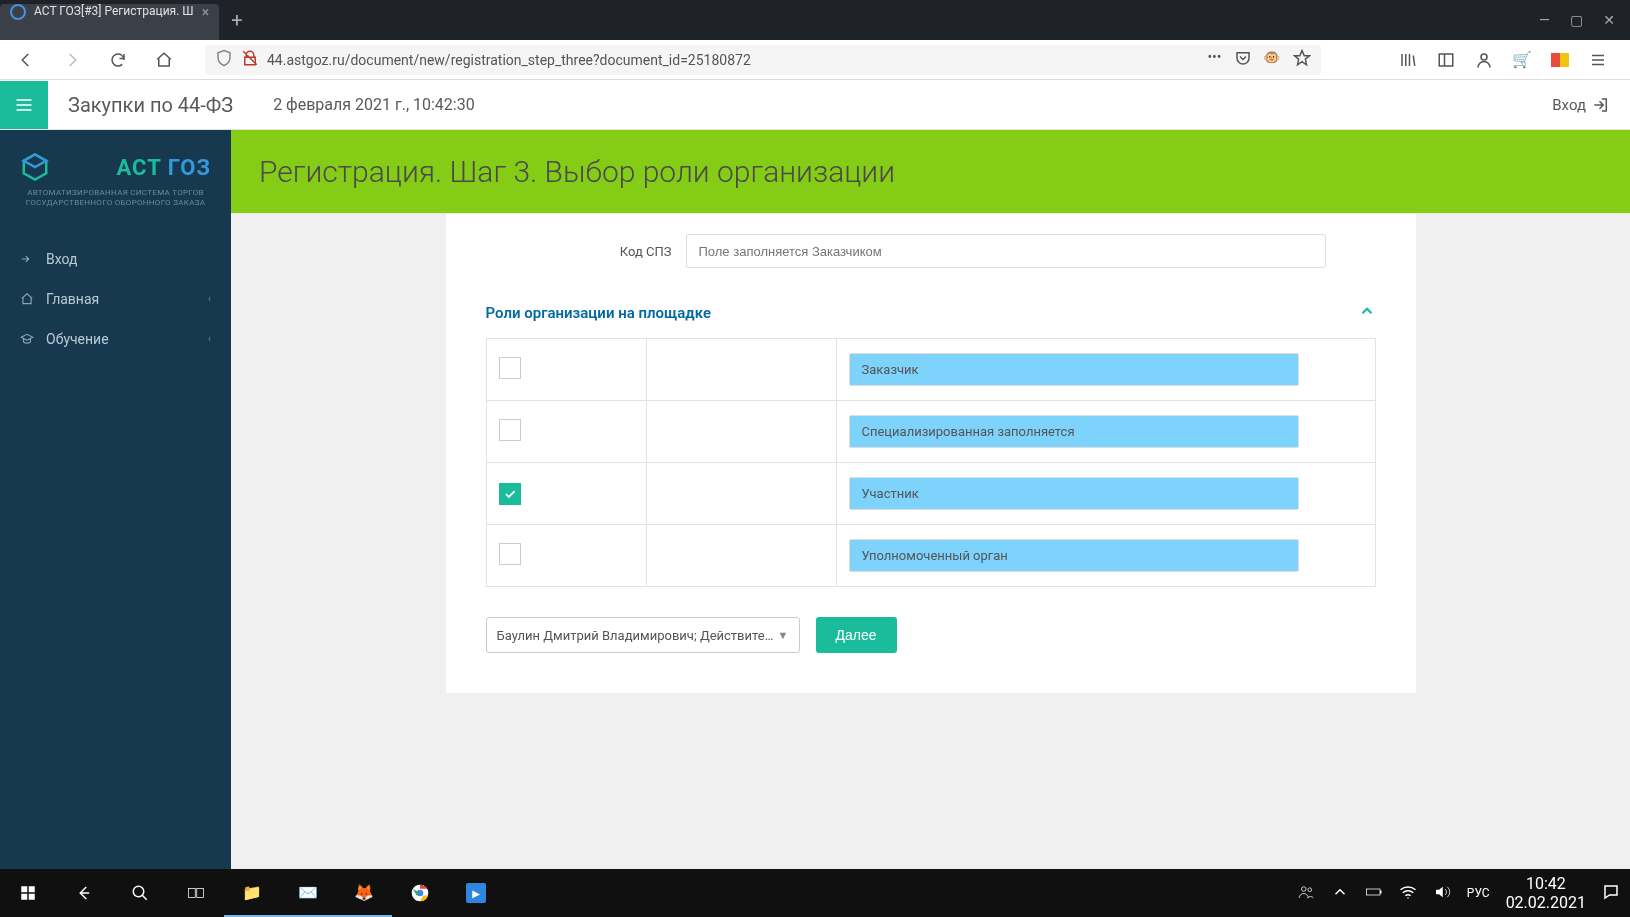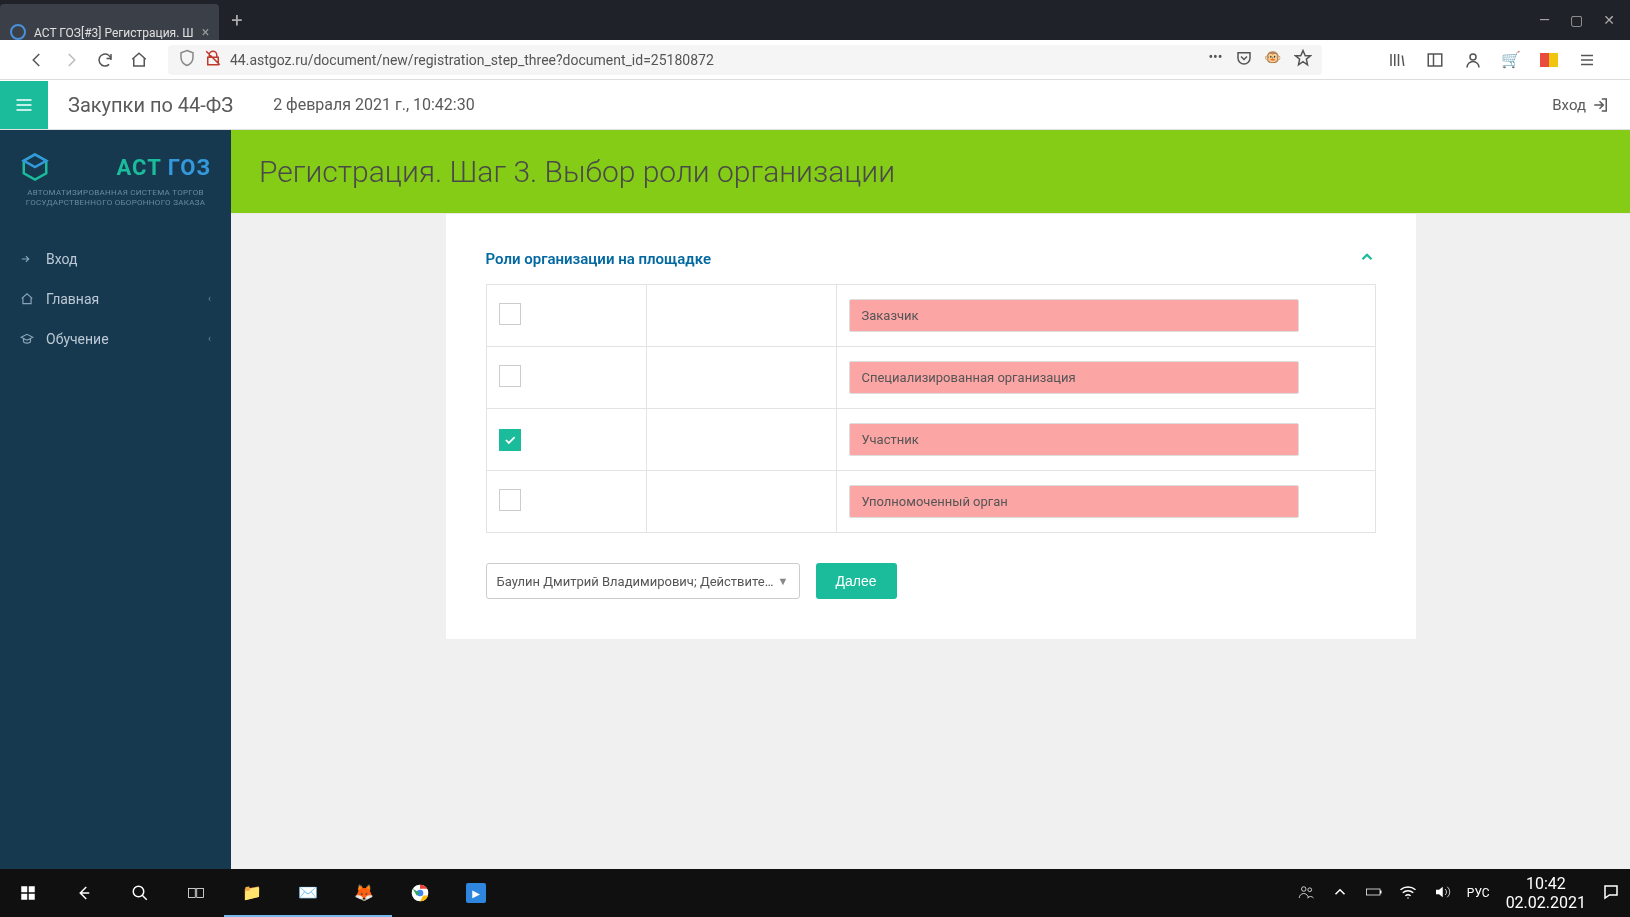--- a/index.html
+++ b/index.html
@@ -1,28 +1,28 @@
 <!DOCTYPE html>
 <html><head>
 <meta charset="utf-8">
 <style>
 * { margin: 0; padding: 0; box-sizing: border-box; }
 body { font-family: -apple-system, BlinkMacSystemFont, "Segoe UI", Roboto, Arial, sans-serif; background: #f0f0f0; overflow: hidden; width: 1630px; height: 917px; }
 
 
 .browser-tabs { background: #1f2329; height: 40px; display: flex; align-items: center; }
-.tab { background: #3a3f48; height: 36px; margin-top: 4px; display: flex; align-items: flex-end; padding: 0 10px; border-radius: 4px 4px 0 0; min-width: 200px; max-width: 220px; gap: 8px; }
+.tab { background: #3a3f48; height: 36px; margin-top: 4px; display: flex; align-items: flex-start; padding: 0 10px; border-radius: 4px 4px 0 0; min-width: 200px; max-width: 220px; gap: 8px; }
 .tab-icon { width: 16px; height: 16px; border-radius: 50%; border: 2px solid #4a90d9; display: flex; align-items: center; justify-content: center; }
 .tab-title { color: #e0e0e0; font-size: 12px; flex: 1; white-space: nowrap; overflow: hidden; text-overflow: ellipsis; }
 .tab-close { color: #999; cursor: pointer; font-size: 14px; }
 .new-tab { color: #aaa; font-size: 20px; margin-left: 12px; cursor: pointer; }
 .window-controls { margin-left: auto; display: flex; gap: 20px; padding-right: 15px; color: #aaa; }
 .window-controls span { cursor: pointer; font-size: 14px; }
 
-.browser-toolbar { background: #fff; height: 40px; display: flex; align-items: center; padding: 0 22px; gap: 4px; border-bottom: 1px solid #ddd; }
+.browser-toolbar { background: #fff; height: 40px; display: flex; align-items: center; padding: 0 11px; gap: 16px; border-bottom: 1px solid #ddd; }
 .nav-btn { width: 30px; height: 30px; display: flex; align-items: center; justify-content: center; border-radius: 4px; cursor: pointer; color: #555; }
 .nav-btn.disabled { color: #bbb; }
 .url-bar { flex: 1; height: 30px; background: #f5f5f5; border-radius: 4px; display: flex; align-items: center; padding: 0 10px; gap: 8px; font-size: 14px; color: #555; margin: 0 60px 0 10px; }
 .url-bar .lock { color: #888; }
 .url-text { flex: 1; }
 .url-actions { display: flex; gap: 12px; margin-left: auto; }
 .toolbar-right { display: flex; gap: 16px; padding-right: 10px; }
 .toolbar-icon { width: 22px; height: 22px; display: flex; align-items: center; justify-content: center; cursor: pointer; }
 
 
@@ -59,21 +59,21 @@
 
 .section-header { display: flex; align-items: center; padding: 14px 0; font-weight: 600; font-size: 15px; color: #0369a1; }
 .section-header .collapse { margin-left: auto; color: #1abc9c; cursor: pointer; }
 
 table.roles { width: 100%; border-collapse: collapse; }
 table.roles td { border: 1px solid #e3e3e3; padding: 14px 12px; vertical-align: middle; }
 table.roles td.chk { width: 160px; }
 table.roles td.spacer { width: 190px; }
 .checkbox { width: 22px; height: 22px; border: 1px solid #ccc; background: #fff; display: inline-flex; align-items: center; justify-content: center; cursor: pointer; }
 .checkbox.checked { background: #1abc9c; border-color: #1abc9c; color: #fff; }
-.role-label { background: #fca5a5; border: 1px solid #ddd; border-radius: 2px; padding: 8px 12px; font-size: 13px; color: #555; width: 450px; display: inline-block; }
+.role-label { background: #7dd3fc; border: 1px solid #ddd; border-radius: 2px; padding: 8px 12px; font-size: 13px; color: #555; width: 450px; display: inline-block; }
 
 .form-footer { display: flex; gap: 16px; align-items: center; margin-top: 30px; }
 .cert-select { width: 314px; height: 36px; border: 1px solid #ccc; border-radius: 3px; background: #fff; display: flex; align-items: center; padding: 0 10px; font-size: 13px; color: #555; cursor: pointer; }
 .cert-select span:first-child { flex: 1; white-space: nowrap; overflow: hidden; text-overflow: ellipsis; }
 .cert-select .dd { color: #888; font-size: 11px; }
 .btn-next { background: #1abc9c; color: #fff; border: none; height: 36px; padding: 0 20px; border-radius: 3px; font-size: 14px; cursor: pointer; }
 
 
 .taskbar { position: fixed; bottom: 0; left: 0; right: 0; height: 48px; background: #101010; display: flex; align-items: center; color: #fff; }
 .task-item { width: 56px; height: 48px; display: flex; align-items: center; justify-content: center; cursor: pointer; }
@@ -231,41 +231,45 @@
       </li>
     </ul>
   </aside>
 
   <main class="content">
     <div class="page-title-bar">
       <h1 class="page-title">Регистрация. Шаг 3. Выбор роли организации</h1>
     </div>
 
     <div class="card">
+      <div class="form-row">
+        <label class="form-label">Код СПЗ</label>
+        <input class="form-input" readonly="" placeholder="Поле заполняется Заказчиком" style="">
+      </div>
 
       <div class="section-header">
         <span>Роли организации на площадке</span>
         <span class="collapse">
           <svg class="ico" viewBox="0 0 24 24">
               <path fill="none" stroke="currentColor" stroke-width="3" d="M6 15l6-6 6 6"></path>
             </svg>
         </span>
       </div>
 
       <table class="roles">
         <tbody>
             <tr>
           <td class="chk"><span class="checkbox"></span></td>
           <td class="spacer"></td>
           <td><span class="role-label">Заказчик</span></td>
         </tr>
         <tr>
           <td class="chk"><span class="checkbox"></span></td>
           <td class="spacer"></td>
-          <td><span class="role-label">Специализированная организация</span></td>
+          <td><span class="role-label">Специализированная заполняется</span></td>
         </tr>
         <tr>
           <td class="chk"><span class="checkbox checked">
                   <svg width="14" height="14" viewBox="0 0 24 24">
                     <path fill="none" stroke="#fff" stroke-width="3" d="M5 12l5 5L20 7"></path>
                   </svg>
                 </span></td>
           <td class="spacer"></td>
           <td><span class="role-label">Участник</span></td>
         </tr>

